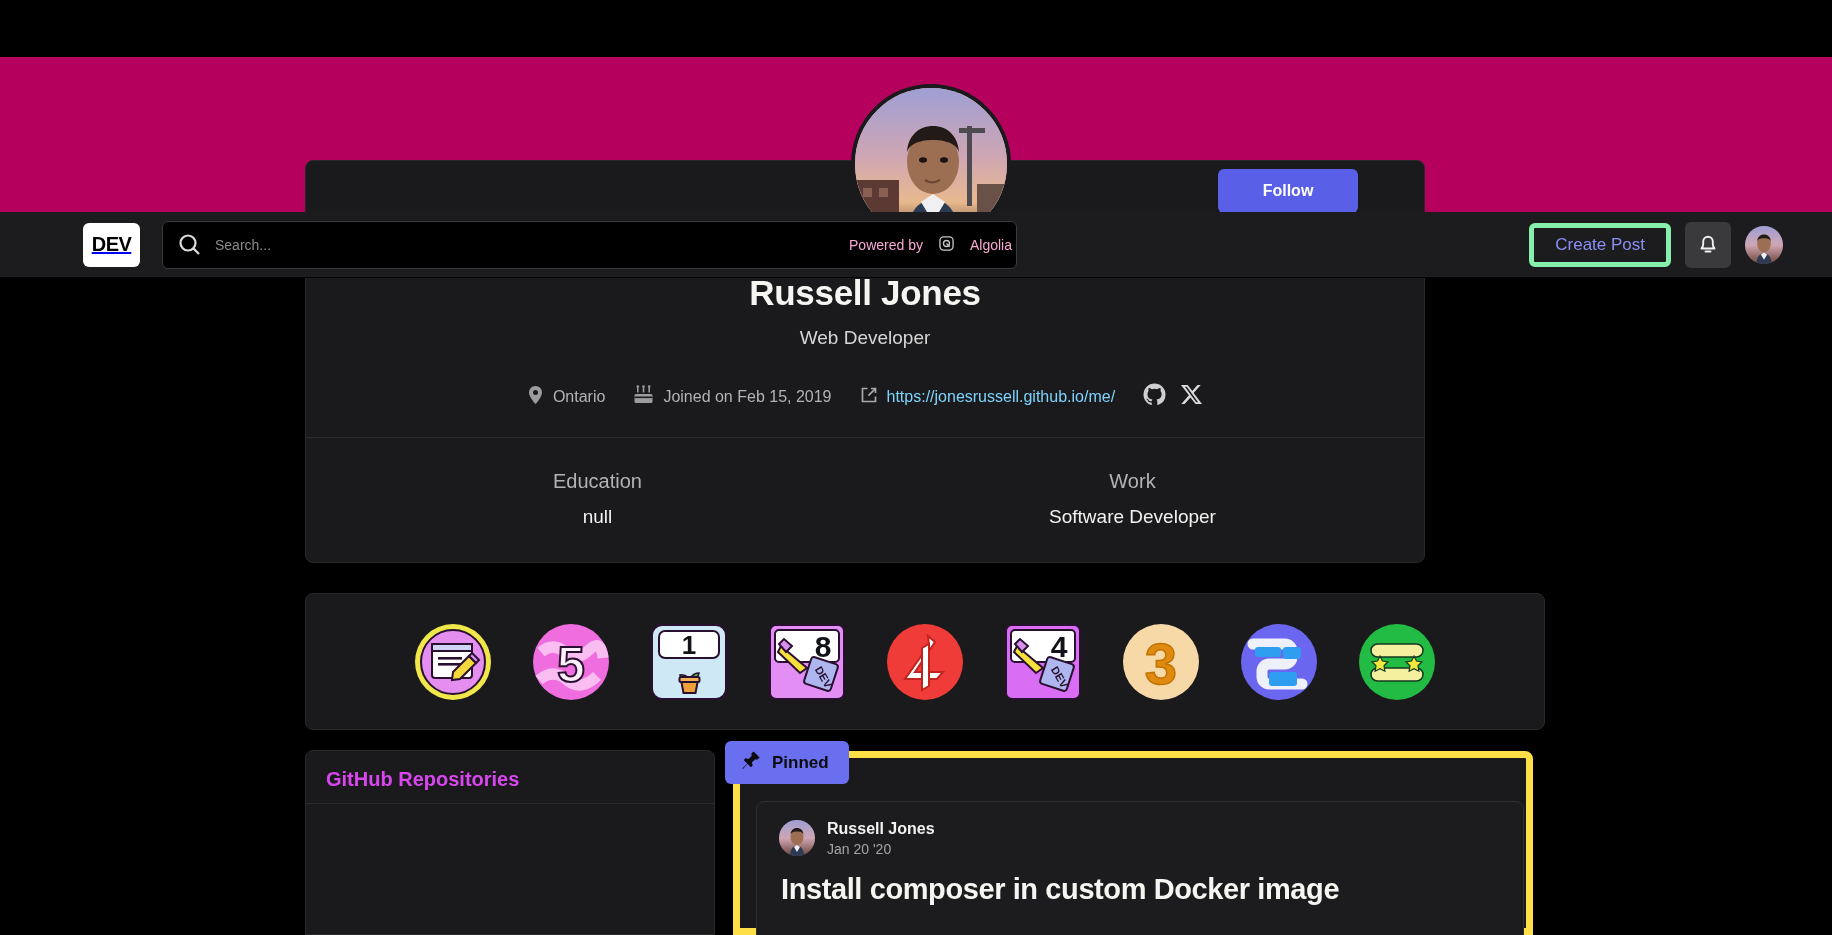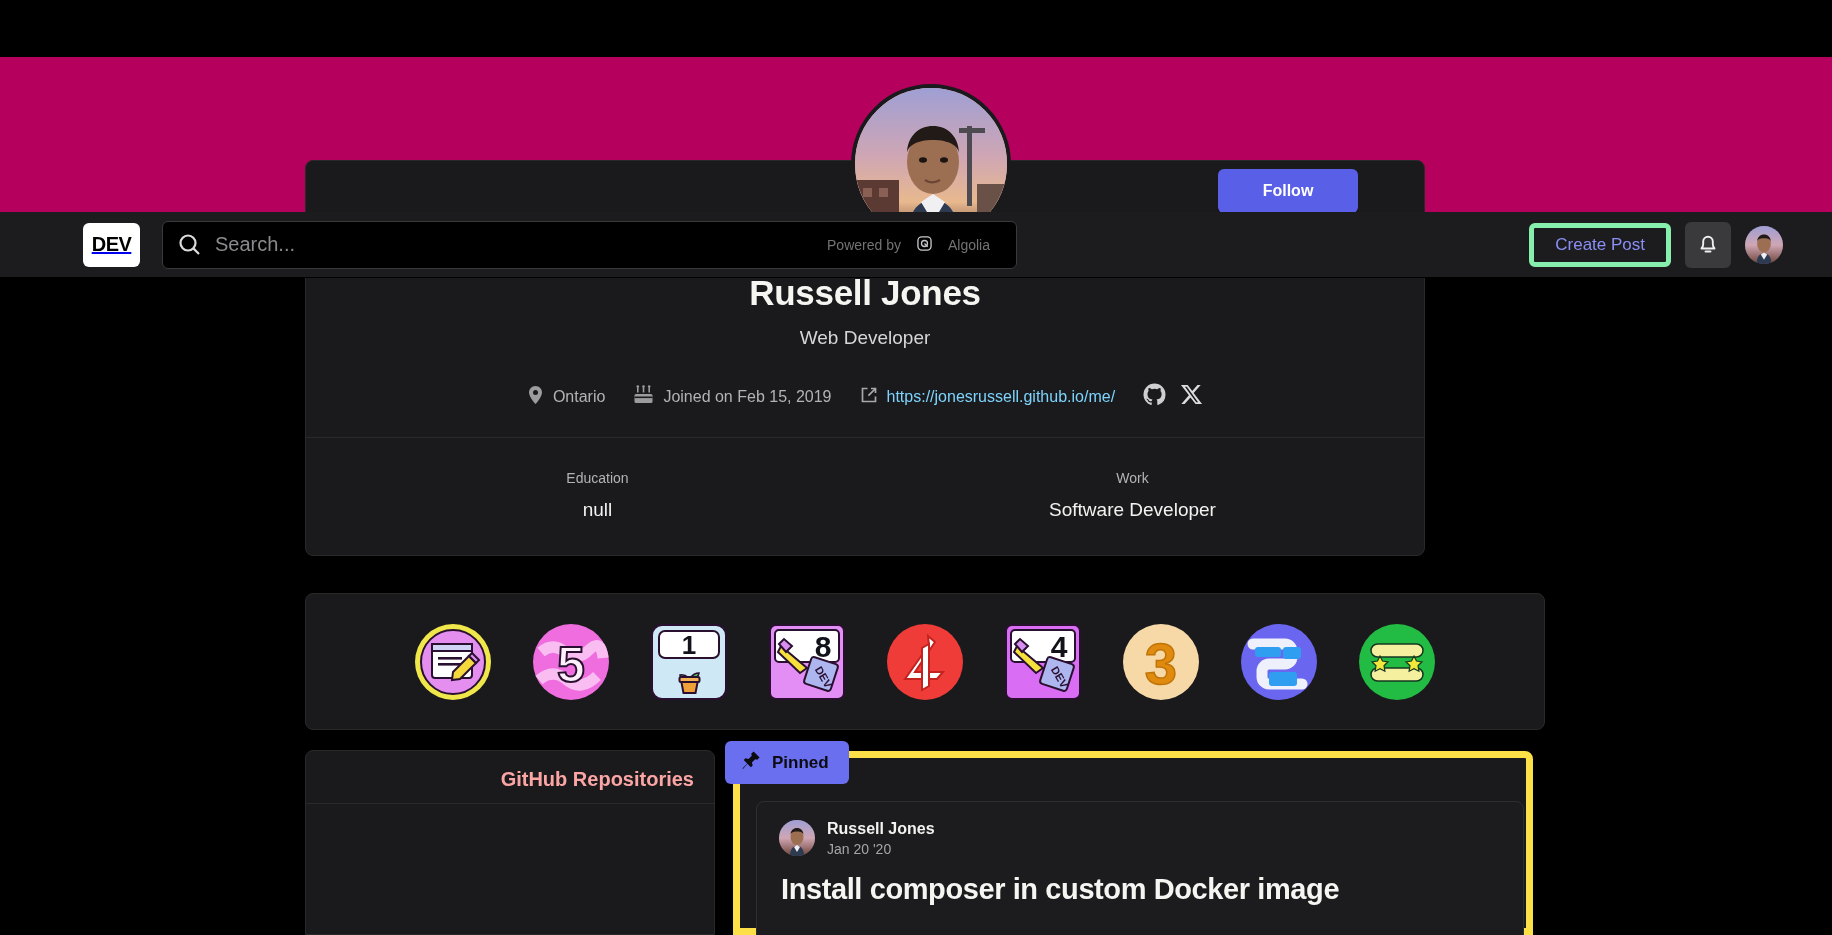--- a/index.html
+++ b/index.html
@@ -53,21 +53,21 @@
   .meta-item svg { flex: none; }
   .meta-link { color: #7dd3fc; text-decoration: none; }
   .social-row { display: flex; align-items: center; gap: 14px; }
 
   .divider { height: 1px; background: #2a2a2c; }
 
   .detail-row {
     display: flex; padding: 32px 24px 34px;
   }
   .detail-col { flex: 1; text-align: center; }
-  .detail-label { font-size: 14px; color: #b3b3b5; }
+  .detail-label { font-size: 20px; color: #b3b3b5; }
   .detail-value { margin-top: 13px; font-size: 19px; color: #f2f2f0; }
 
   
   .badges-card {
     position: absolute; left: 305px; top: 593px;
     width: 1240px; height: 137px;
     background: #1a1a1c;
     border: 1px solid #292929;
     border-radius: 8px;
     display: flex; align-items: center; justify-content: center;
@@ -79,23 +79,22 @@
   .gh-card {
     position: absolute; left: 305px; top: 750px;
     width: 410px; height: 185px;
     background: #1a1a1c;
     border: 1px solid #292929;
     border-radius: 8px 8px 0 0;
     overflow: hidden;
   }
   .gh-head {
     padding: 17px 20px 12px;
-    font-size: 20px; font-weight: 700; color: #fca5a5;
+    font-size: 20px; font-weight: 700; color: #d946ef;
     border-bottom: 1px solid #2a2a2c;
-    text-align: right;
   }
   .gh-body { padding: 18px 20px 0; }
   .gh-repo-name { font-size: 18px; font-weight: 700; color: #f2f2f0; }
   .gh-repo-desc { margin-top: 7px; font-size: 17px; color: #cfcfcf; line-height: 1.35; }
   .gh-repo-meta { margin-top: 9px; font-size: 15px; color: #a5a5a7; }
 
   .pinned-card {
     position: absolute; left: 733px; top: 751px;
     width: 800px; height: 184px;
     background: #1a1a1c;
@@ -167,29 +166,29 @@
     width: 855px; height: 48px;
     background: #000;
     border: 1px solid #3a3a3d;
     border-radius: 6px;
     display: flex; align-items: center;
   }
   .search-icon-box { margin-left: 14px; display: flex; align-items: center; }
   .search-input {
     flex: 1; height: 100%;
     background: transparent; border: none; outline: none;
-    color: #e6e6e6; font-size: 20px;
+    color: #e6e6e6; font-size: 14px;
     font-family: "Liberation Sans", sans-serif;
     padding: 0 12px;
   }
   .search-input::placeholder { color: #8a8a8d; }
   .algolia {
-    margin-right: 26px;
+    margin-right: 4px;
     display: flex; align-items: center; gap: 16px;
-    font-size: 14px; color: #737373; white-space: nowrap;
+    font-size: 14px; color: #f9a8d4; white-space: nowrap;
   }
   .nav-right {
     margin-left: auto; margin-right: 49px;
     display: flex; align-items: center; gap: 14px;
   }
   .create-post-btn {
     height: 44px; padding: 0 21px;
     background: transparent;
     border: 5px solid #86efac;
     border-radius: 6px;

